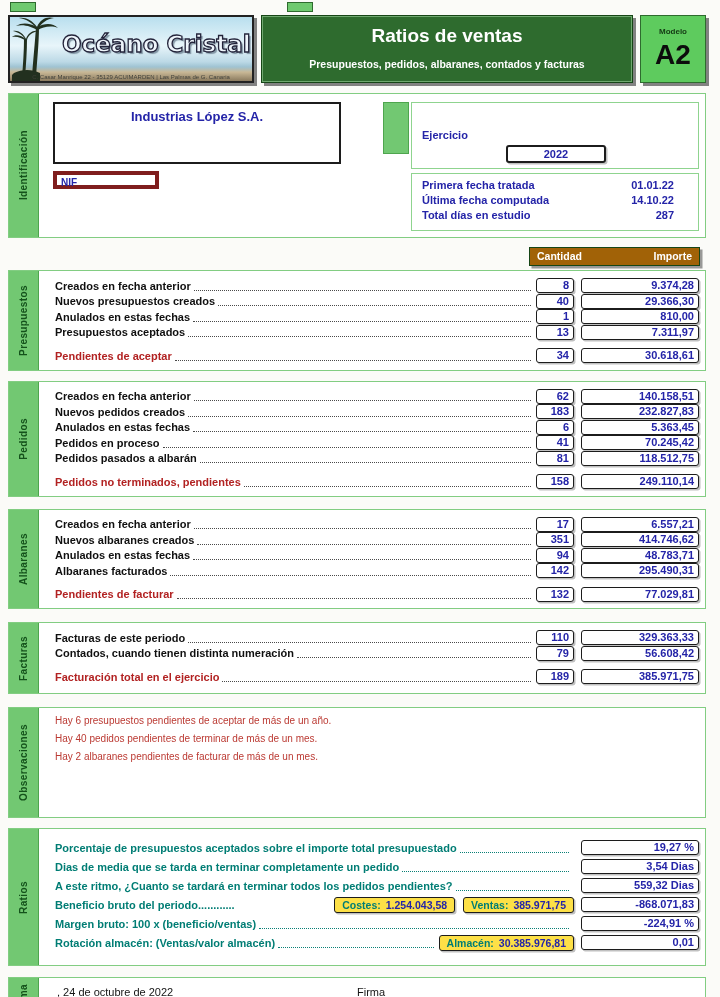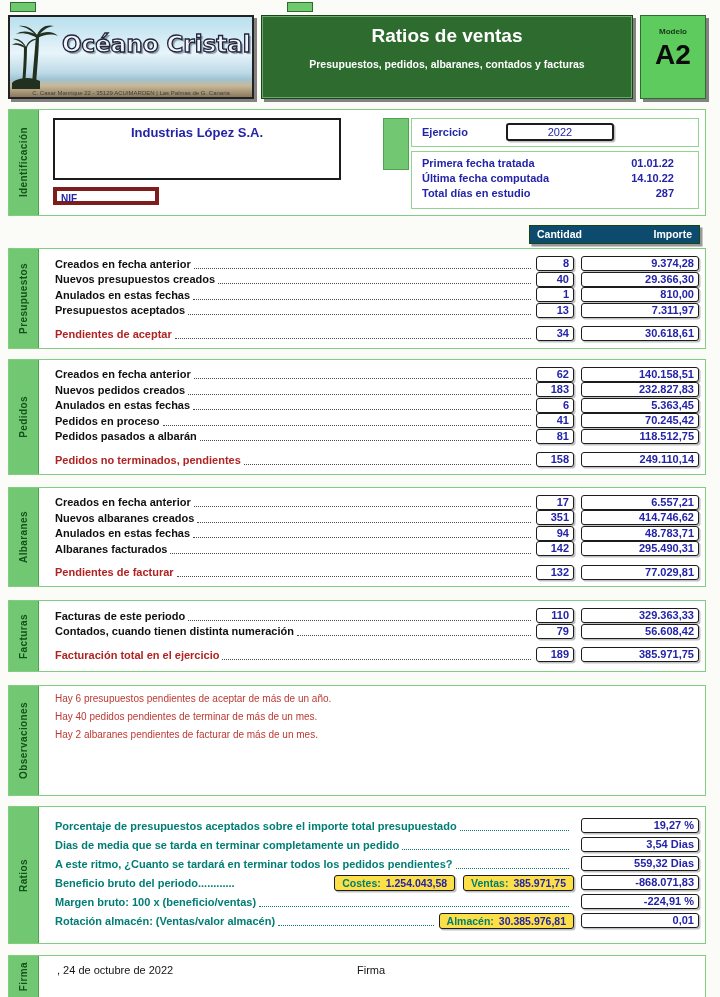--- a/index.html
+++ b/index.html
@@ -11,21 +11,21 @@
     overflow: hidden;
   }
   .page { position: absolute; inset: 0; padding: 2px 14px 0 8px; }
 
   
   .toptab { position: absolute; top: 2px; width: 26px; height: 10px;
     background: #6fc96f; border: 1px solid #2e6b2e; }
   .toptab.t1 { left: 10px; } .toptab.t2 { left: 287px; }
 
   
-  .header { display: flex; gap: 7px; margin-top: 13px; height: 84px; }
+  .header { display: flex; gap: 7px; margin-top: 13px; height: 68px; }
   .logo-box { width: 246px; background: #fff; border: 2px solid #222;
     box-shadow: 3px 3px 0 rgba(90,90,90,.75); position: relative; overflow: hidden; }
   .logo-sky { position:absolute; inset:0;
     background: linear-gradient(#b9dfee 0%, #e8f5fa 45%, #bcd9e6 70%, #9fc3d2 78%, #c9b896 86%, #8a7a5e 100%); }
   .logo-palms { position: absolute; left: 2px; top: 0; height: 100%; }
   .logo-title { position: absolute; left: 52px; top: 14px; width: 188px; text-align: center;
     font-family: "DejaVu Sans", sans-serif; font-size: 23px; font-weight: bold;
     color: #eef5fb; letter-spacing: 0px; white-space: nowrap;
     -webkit-text-stroke: 1.3px #23233a;
     text-shadow: 2px 2px 1px rgba(60,80,100,.55); }
@@ -58,42 +58,42 @@
     font-size: 11px; font-weight: bold; color: #2424a8; text-align: right;
     padding: 0px 4px; height: 15px; line-height: 12px; flex: none;
     box-shadow: 1.5px 1.5px 0 rgba(140,140,140,.55); }
   .qty { width: 38px; }
   .amt { width: 118px; margin-left: 7px; }
   .drow.summary { margin-top: 8px; }
   .drow.summary .lbl { color: #b22222; }
 
   
   .colhead-wrap { display: flex; justify-content: flex-end; margin: 9px 0 4px 0; }
-  .colhead { width: 171px; background: #0c4a6e; border: 1px solid #164516;
+  .colhead { width: 171px; background: #a16207; border: 1px solid #164516;
     color: #fff; font-size: 10.5px; font-weight: bold; padding: 2px 7px 3px 7px;
     display: flex; justify-content: space-between;
     box-shadow: 2.5px 2.5px 0 rgba(100,100,100,.65); }
   .colhead-wrap { padding-right: 6px; }
 
   
   .ident { margin-top: 10px; min-height: 105px; }
   .ident .content { display: flex; padding: 8px 6px 6px 14px; }
   .ident-left { width: 330px; flex: none; }
   .company-box { width: 288px; height: 62px; border: 2px solid #1c1c1c;
     text-align: center; padding-top: 5px; font-size: 13px; font-weight: bold; color: #2424a8; }
   .nif-box { width: 106px; height: 18px; border: 4px solid #7f1d1d; margin-top: 7px;
     font-size: 10px; font-weight: bold; color: #2424a8; padding: 2px 4px; }
   .ident-right { flex: 1; display: flex; }
   .accent { width: 26px; height: 52px; background: #72c872; border: 1px solid #4ea54e; flex: none; }
   .ident-boxes { flex: 1; margin-left: 2px; }
   .ej-box { border: 1px solid #8fd48f; padding: 4px 10px 5px 10px; display: flex; align-items: center; }
   .ej-box .lb { font-size: 11px; font-weight: bold; color: #2424a8; width: 84px; }
-  .ej-val { width: 108px; border: 2px solid #1c1c1c; border-radius: 3px; text-align: center;
-    font-size: 11px; font-weight: normal; color: #2424a8; padding: 1px 0;
-    box-shadow: 1.5px 1.5px 0 rgba(140,140,140,.55); }
+  .ej-val { width: 100px; border: 2px solid #1c1c1c; border-radius: 3px; text-align: center;
+    font-size: 11px; font-weight: bold; color: #2424a8; padding: 1px 0;
+    box-shadow: 1.5px 1.5px 0 rgba(140,140,140,.55); margin-top: 38px; }
   .dates-box { border: 1px solid #8fd48f; margin-top: 4px; padding: 5px 10px 6px 10px; }
   .dates-box .dr { display: flex; justify-content: space-between; height: 15px; }
   .dates-box .dl, .dates-box .dv { font-size: 11px; font-weight: bold; color: #2424a8; }
   .dates-box .dv { padding-right: 14px; }
 
   
   .presupuestos { margin-top: 3px; min-height: 94px; }
   .pedidos      { margin-top: 10px; min-height: 110px; }
   .albaranes    { margin-top: 12px; min-height: 94px; }
   .facturas     { margin-top: 13px; min-height: 72px; }

